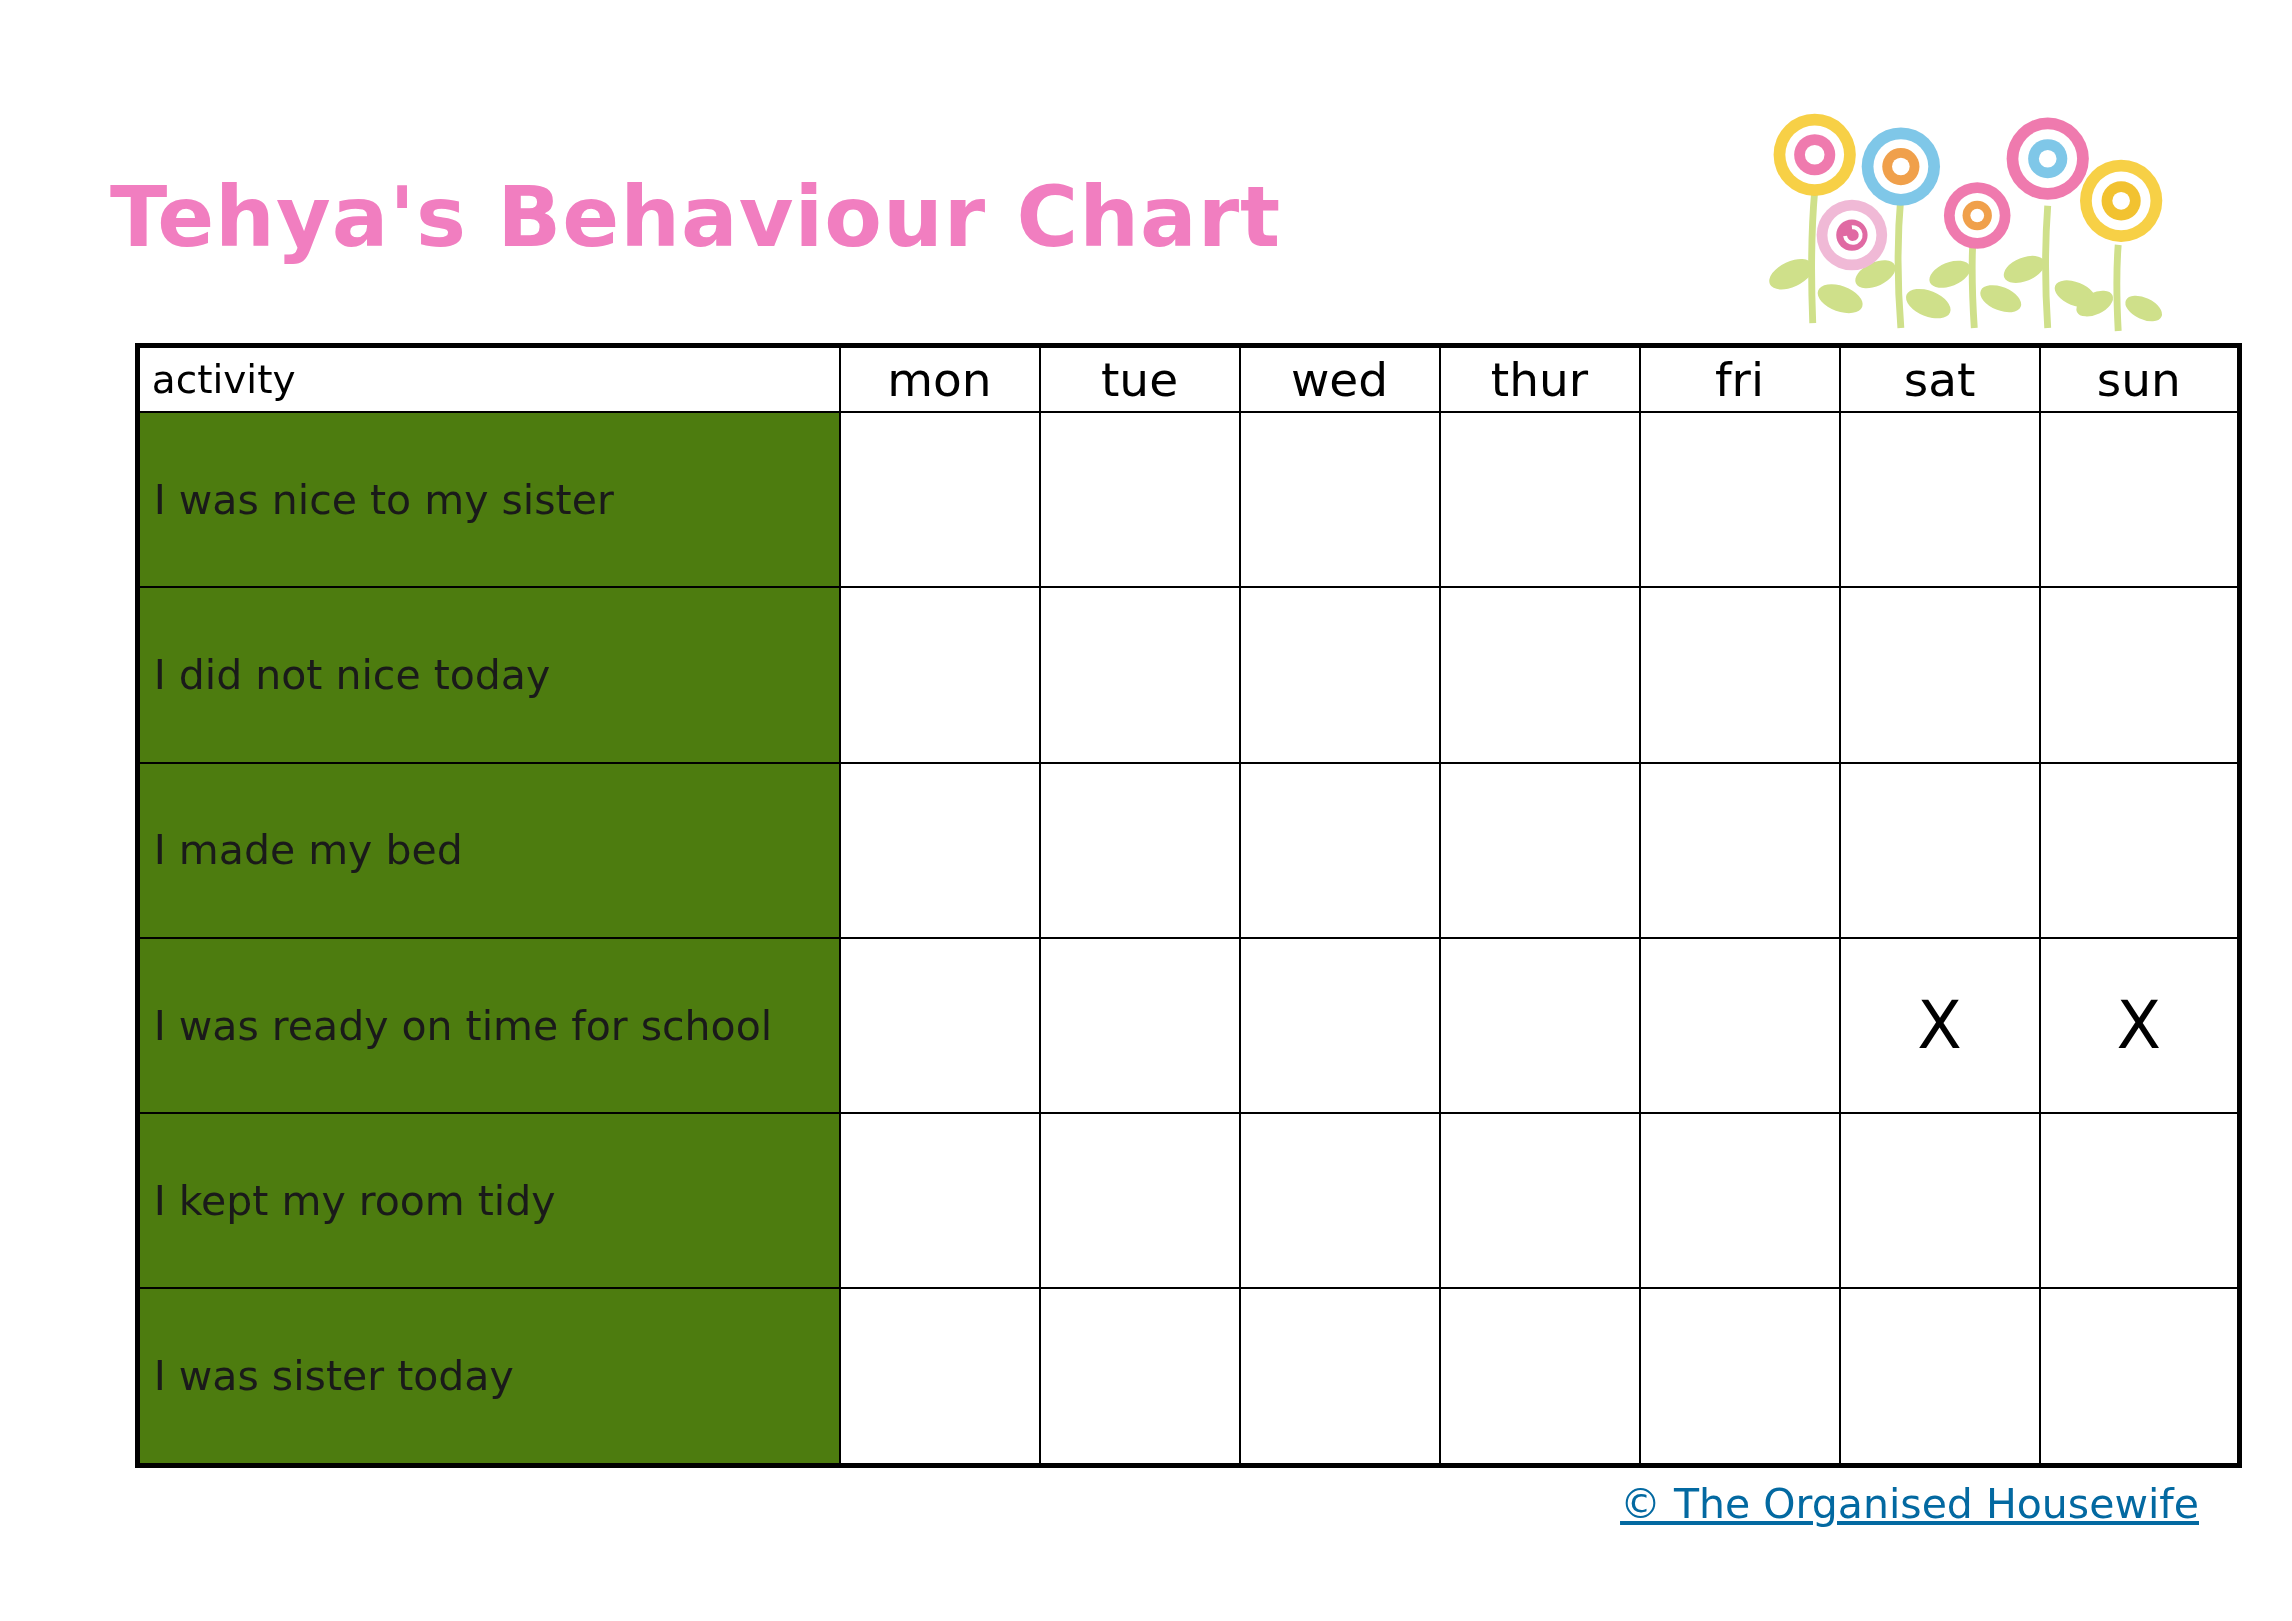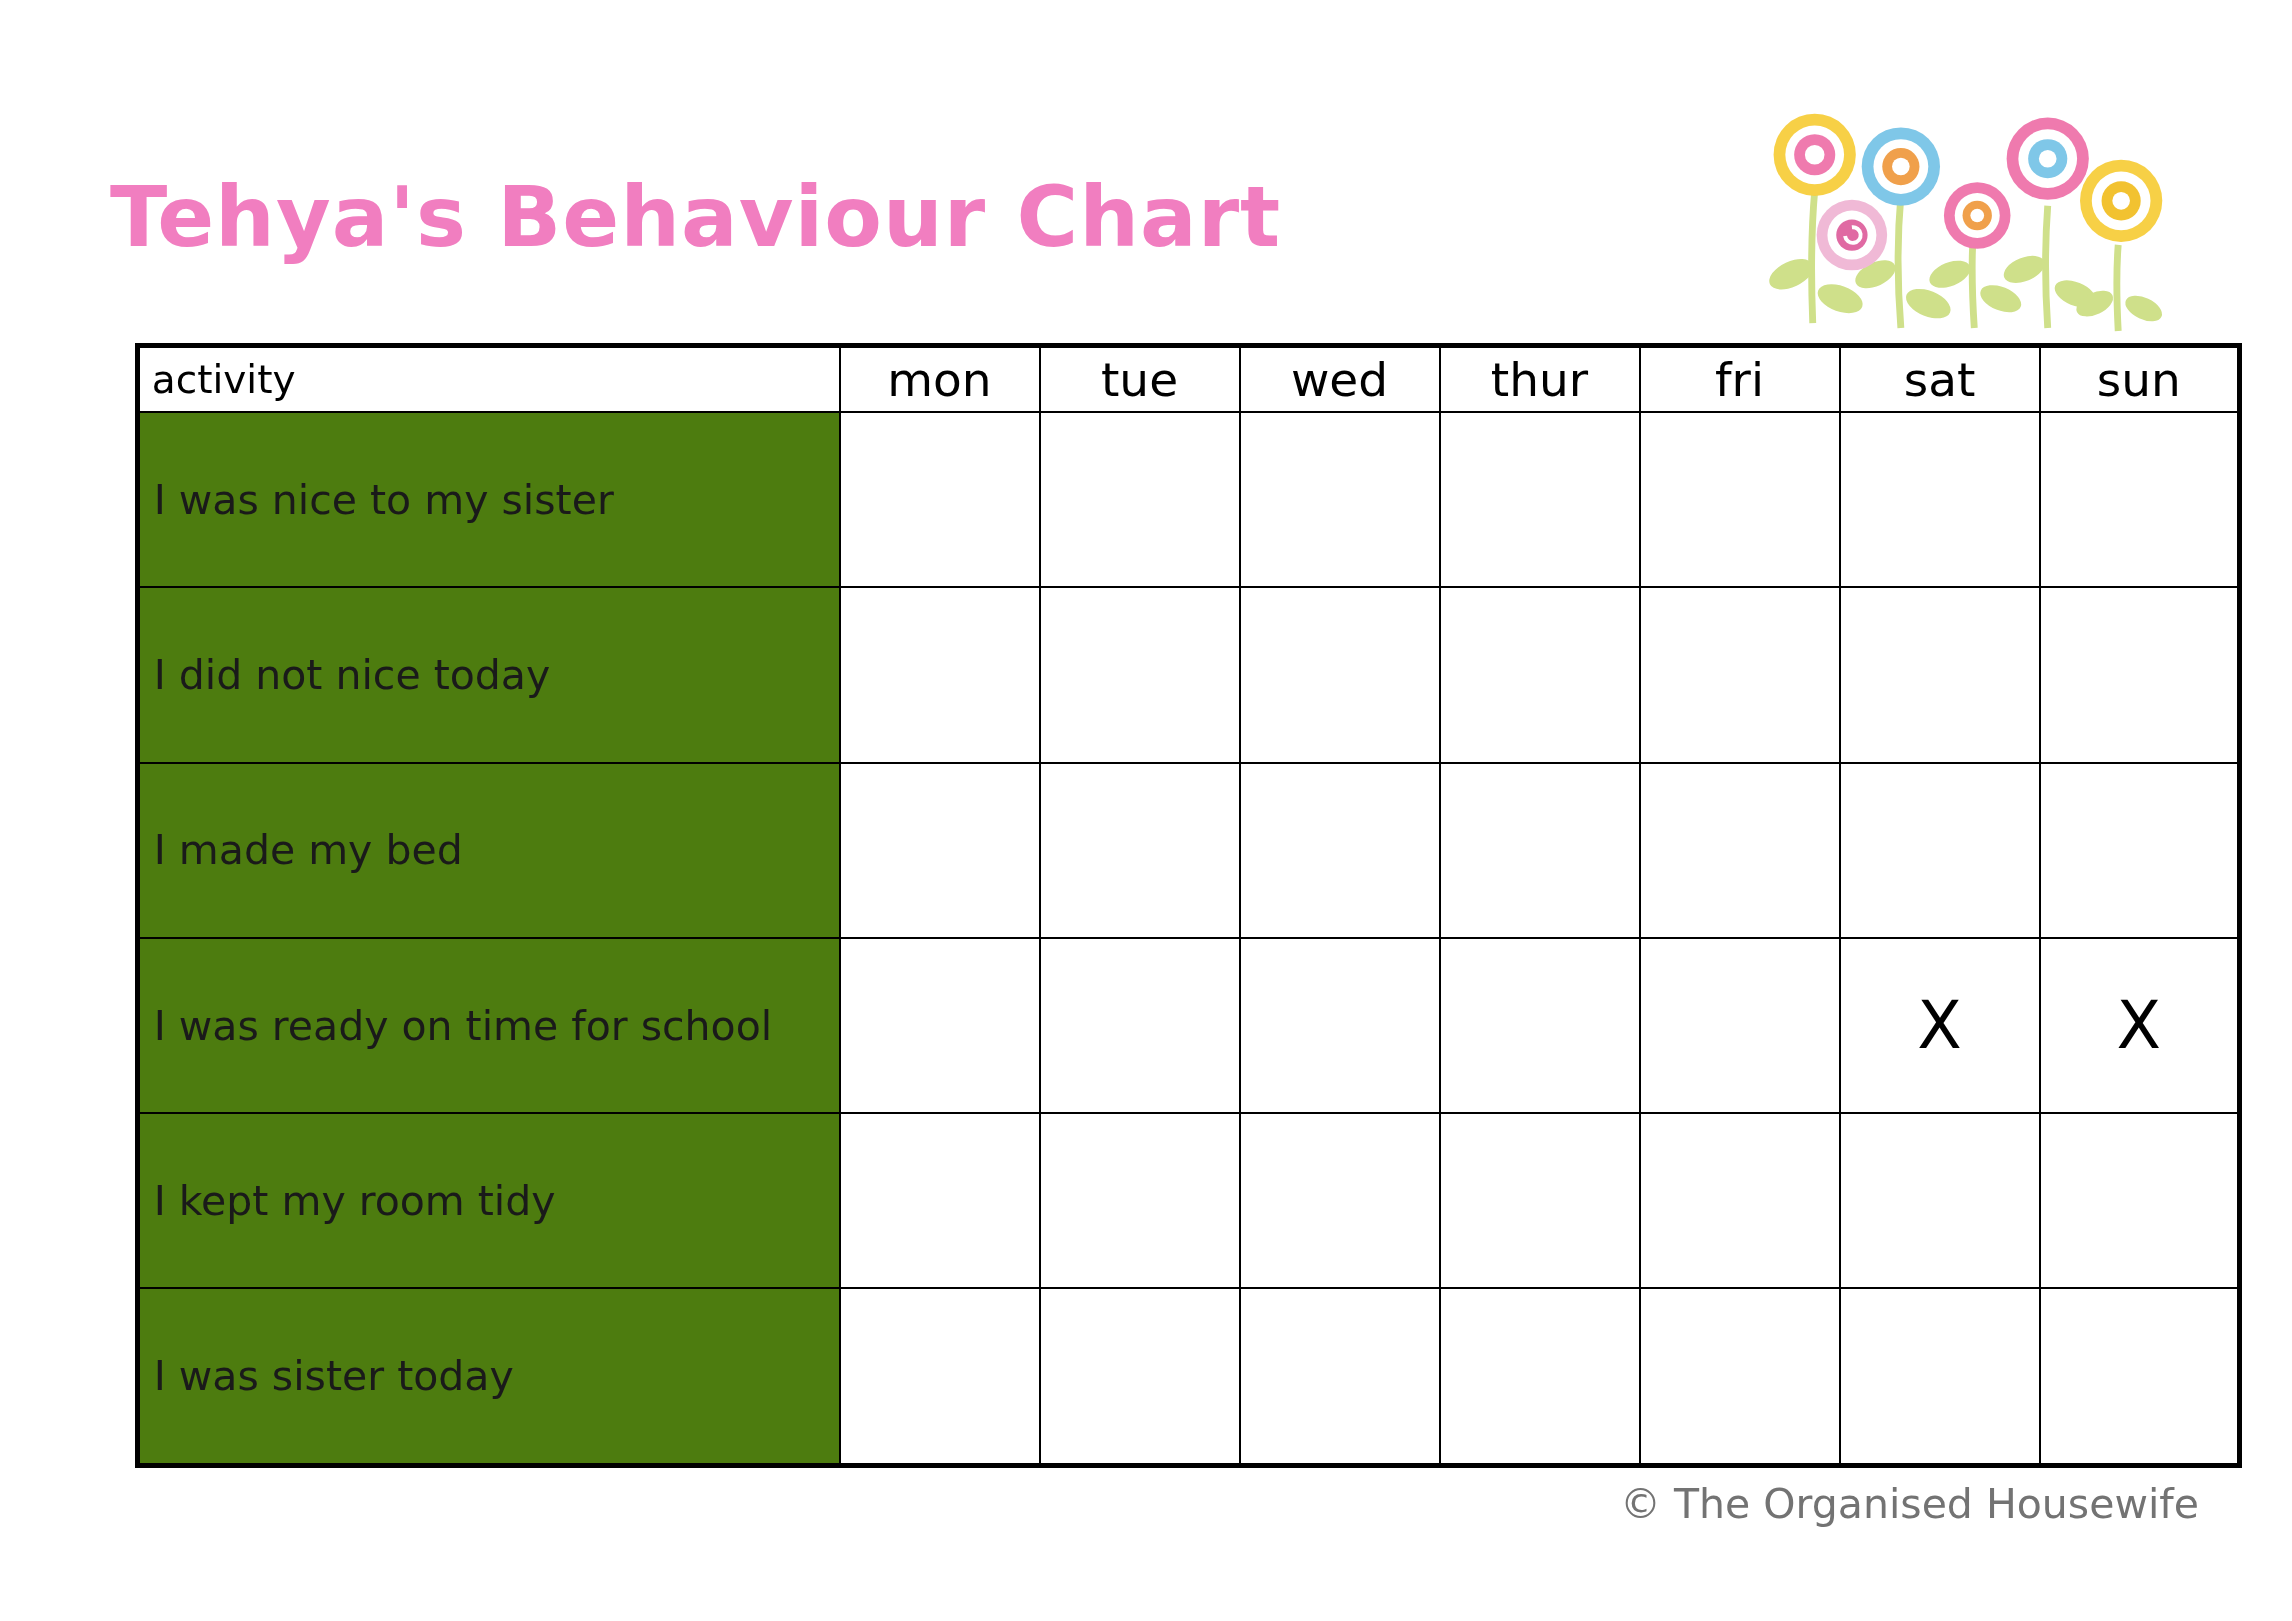--- a/index.html
+++ b/index.html
@@ -108,22 +108,23 @@
   col.c-activity { width: 702px; }
   col.c-day { width: 200px; }
 
   
   .footer {
     position: absolute;
     right: 94px;
     top: 1480px;
     font-family: "DejaVu Sans", sans-serif;
     font-size: 41px;
-    color: #737373;
+    color: #0369a1;
     white-space: nowrap;
+    text-decoration: underline;
   }
 </style>
 </head>
 <body>
 
 <div class="page">
 
   <div class="title">Tehya's Behaviour Chart</div>
 
   <div class="flowers">

